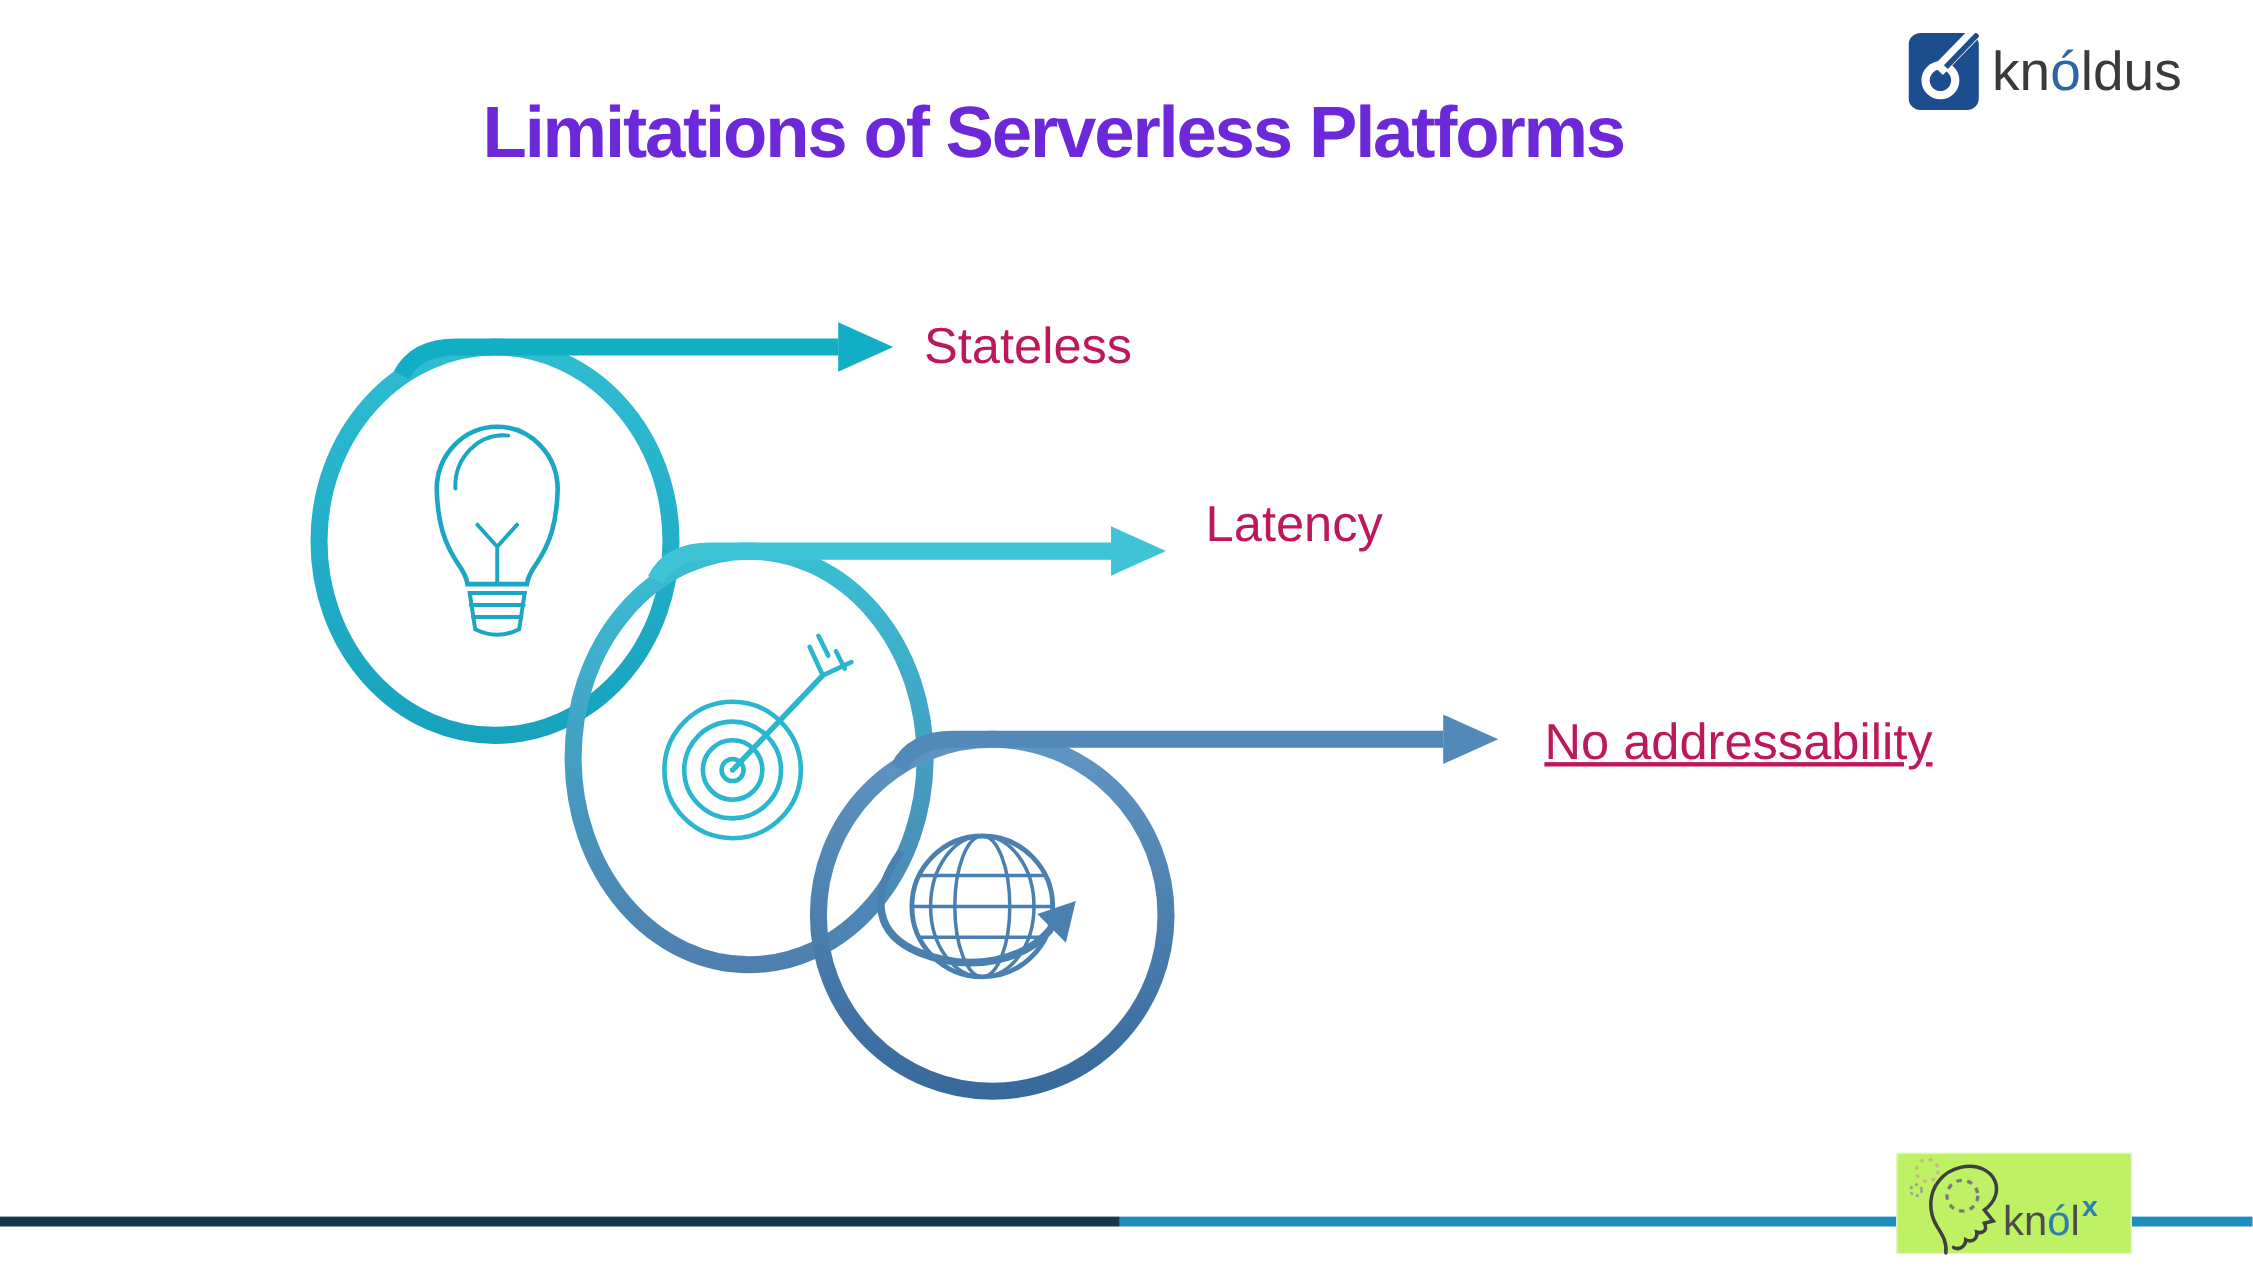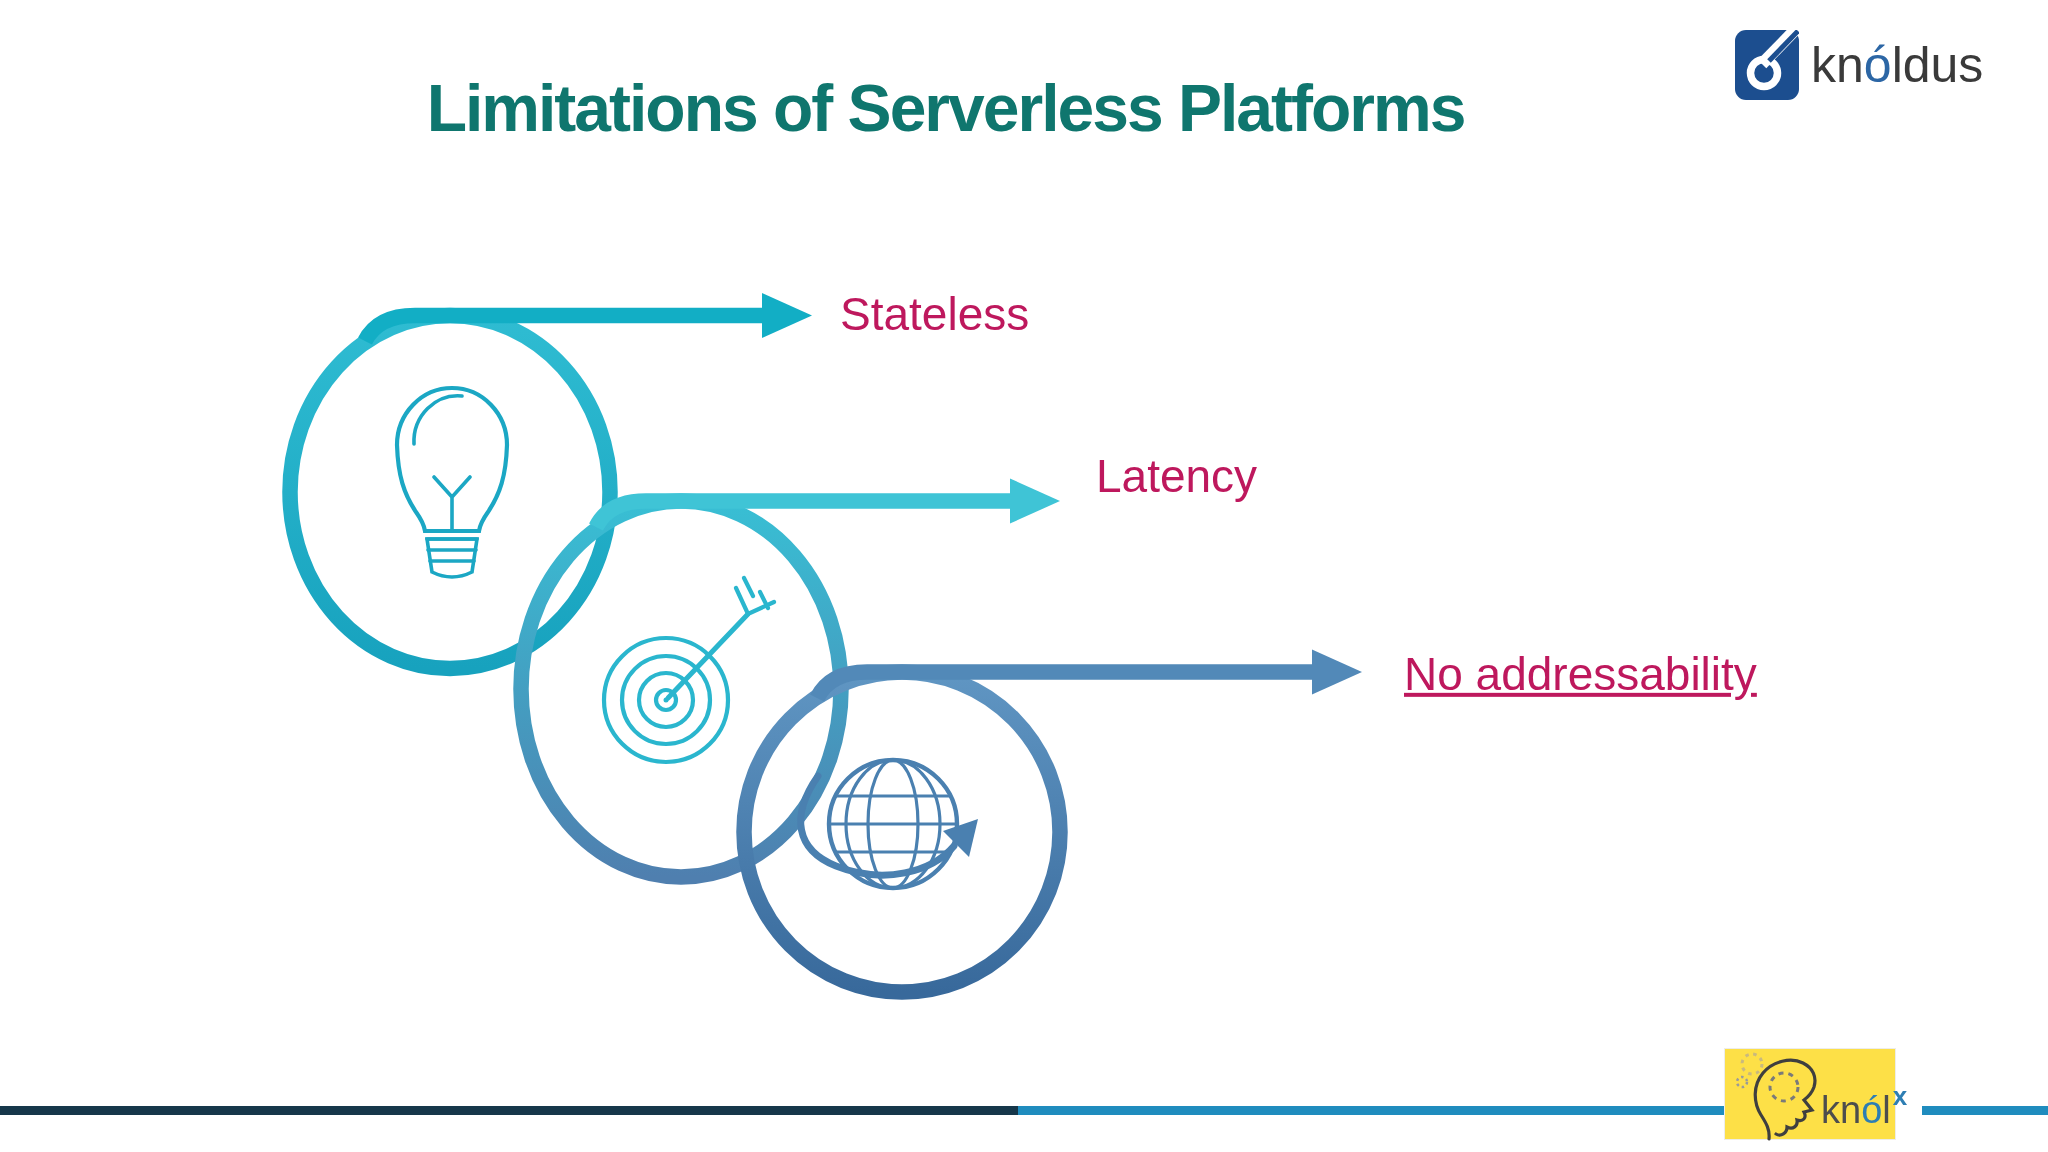--- a/index.html
+++ b/index.html
@@ -1,34 +1,34 @@
 <!DOCTYPE html>
 <html><head>
 <meta charset="utf-8">
 <style>
   html,body{margin:0;padding:0;background:#fff;}
   .slide{position:relative;width:2048px;height:1152px;background:#ffffff;overflow:hidden;
          font-family:"Liberation Sans", sans-serif;}
   .gfx{position:absolute;left:0;top:0;width:2048px;height:1152px;pointer-events:none;}
-  .page-title{position:absolute;left:0;top:70px;width:1891px;margin:0;text-align:center;
-      font-size:66px;font-weight:800;letter-spacing:-2px;color:#0f766e;}
+  .page-title{position:absolute;left:0;top:70px;width:1891px;margin:12px;text-align:center;
+      font-size:66px;font-weight:800;letter-spacing:-2px;color:#6d28d9;}
   .item-label{position:absolute;transform:translateY(-54%);font-size:46px;font-weight:300;
       color:#be185d;white-space:nowrap;}
   .label-1{left:840px;top:316px;}
   .label-2{left:1096px;top:478px;}
   .label-3{left:1404px;top:676px;text-decoration:underline;}
   .knoldus{position:absolute;left:1735px;top:30px;height:70px;display:flex;align-items:center;}
   .knoldus .mark{display:block;}
   .knoldus .word{margin-left:12px;font-size:50px;font-weight:300;color:#3A3A3A;letter-spacing:0px;}
   .knoldus .word .accent{color:#2C66A5;}
   .footline{position:absolute;height:9px;top:1106px;}
   .seg-dark{left:0;width:1018px;background:#16374A;}
   .seg-mid{left:1018px;width:706px;background:#1F8CBE;}
   .seg-right{left:1922px;width:126px;background:#1F8CBE;}
-  .knolx{position:absolute;left:1724px;top:1048px;width:172px;height:92px;background:#fde047;
+  .knolx{position:absolute;left:1724px;top:1048px;width:214px;height:92px;background:#bef264;
       border:1px solid #EDEDEA;box-sizing:border-box;}
   .knolx svg{position:absolute;left:0;top:0;}
   .knolx .word{position:absolute;left:96px;top:36px;font-size:38px;font-weight:400;color:#4D4D4D;white-space:nowrap;}
   .knolx .word .accent{color:#2E7EB3;}
   .knolx .word sup{font-size:26px;font-weight:700;color:#2E7EB3;position:relative;top:-4px;left:2px;}
 </style>
 </head>
 <body>
 
 <div class="slide">

